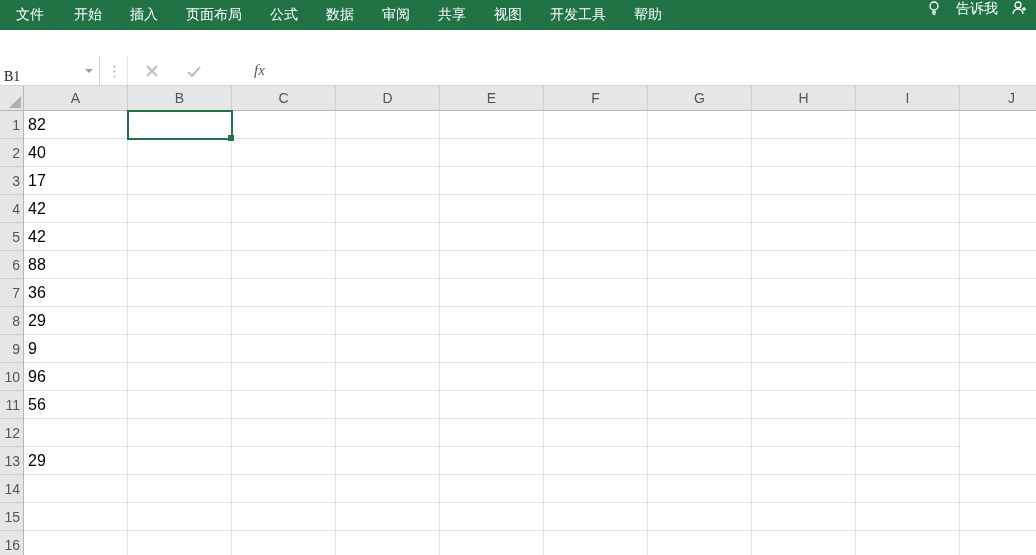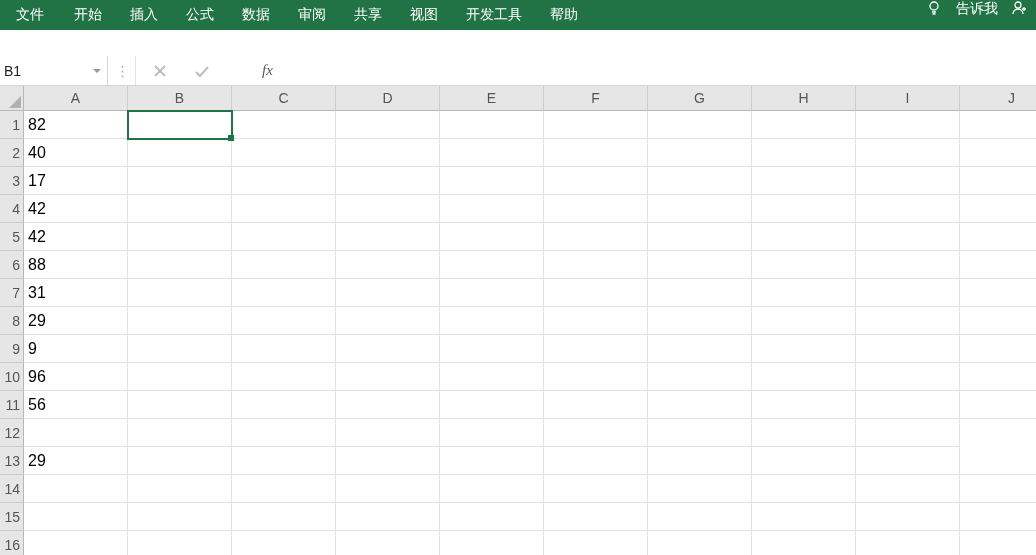--- a/index.html
+++ b/index.html
@@ -58,25 +58,26 @@
 
   
   .formula-bar {
     height: 30px;
     display: flex;
     align-items: stretch;
     border-bottom: 1px solid #d4d4d4;
     background: #fff;
   }
   .name-box {
-    width: 108px;
+    width: 100px;
     border-right: 1px solid #d4d4d4;
     display: flex;
-    align-items: center;
+    align-items: flex-end;
     position: relative;
+    font-family: Liberation Serif, serif;
   }
   .name-box-text {
     padding-left: 4px;
     font-size: 14px;
     color: #222;
   }
   .name-box-dd {
     position: absolute;
     right: 6px;
     top: 50%;
@@ -224,20 +225,21 @@
     background: #217346;
   }
 </style>
 </head>
 <body>
 
 <div class="ribbon" id="ribbon">
     <div class="ribbon-tab">文件</div>
     <div class="ribbon-tab">开始</div>
     <div class="ribbon-tab">插入</div>
+    <div class="ribbon-tab">页面布局</div>
     <div class="ribbon-tab">公式</div>
     <div class="ribbon-tab">数据</div>
     <div class="ribbon-tab">审阅</div>
     <div class="ribbon-tab">共享</div>
     <div class="ribbon-tab">视图</div>
     <div class="ribbon-tab">开发工具</div>
     <div class="ribbon-tab">帮助</div>
     <div class="ribbon-right">
       <svg class="bulb-icon" viewBox="0 0 16 16">
         <circle cx="8" cy="6" r="4" stroke-width="1.3"></circle>
@@ -385,21 +387,21 @@
         <div class="cell"></div>
         <div class="cell"></div>
         <div class="cell"></div>
         <div class="cell"></div>
         <div class="cell"></div>
         <div class="cell"></div>
         <div class="cell"></div>
         <div class="cell"></div>
       </div>
       <div class="row">
-        <div class="cell">31</div>
+        <div class="cell">36</div>
         <div class="cell"></div>
         <div class="cell"></div>
         <div class="cell"></div>
         <div class="cell"></div>
         <div class="cell"></div>
         <div class="cell"></div>
         <div class="cell"></div>
         <div class="cell"></div>
         <div class="cell"></div>
       </div>

